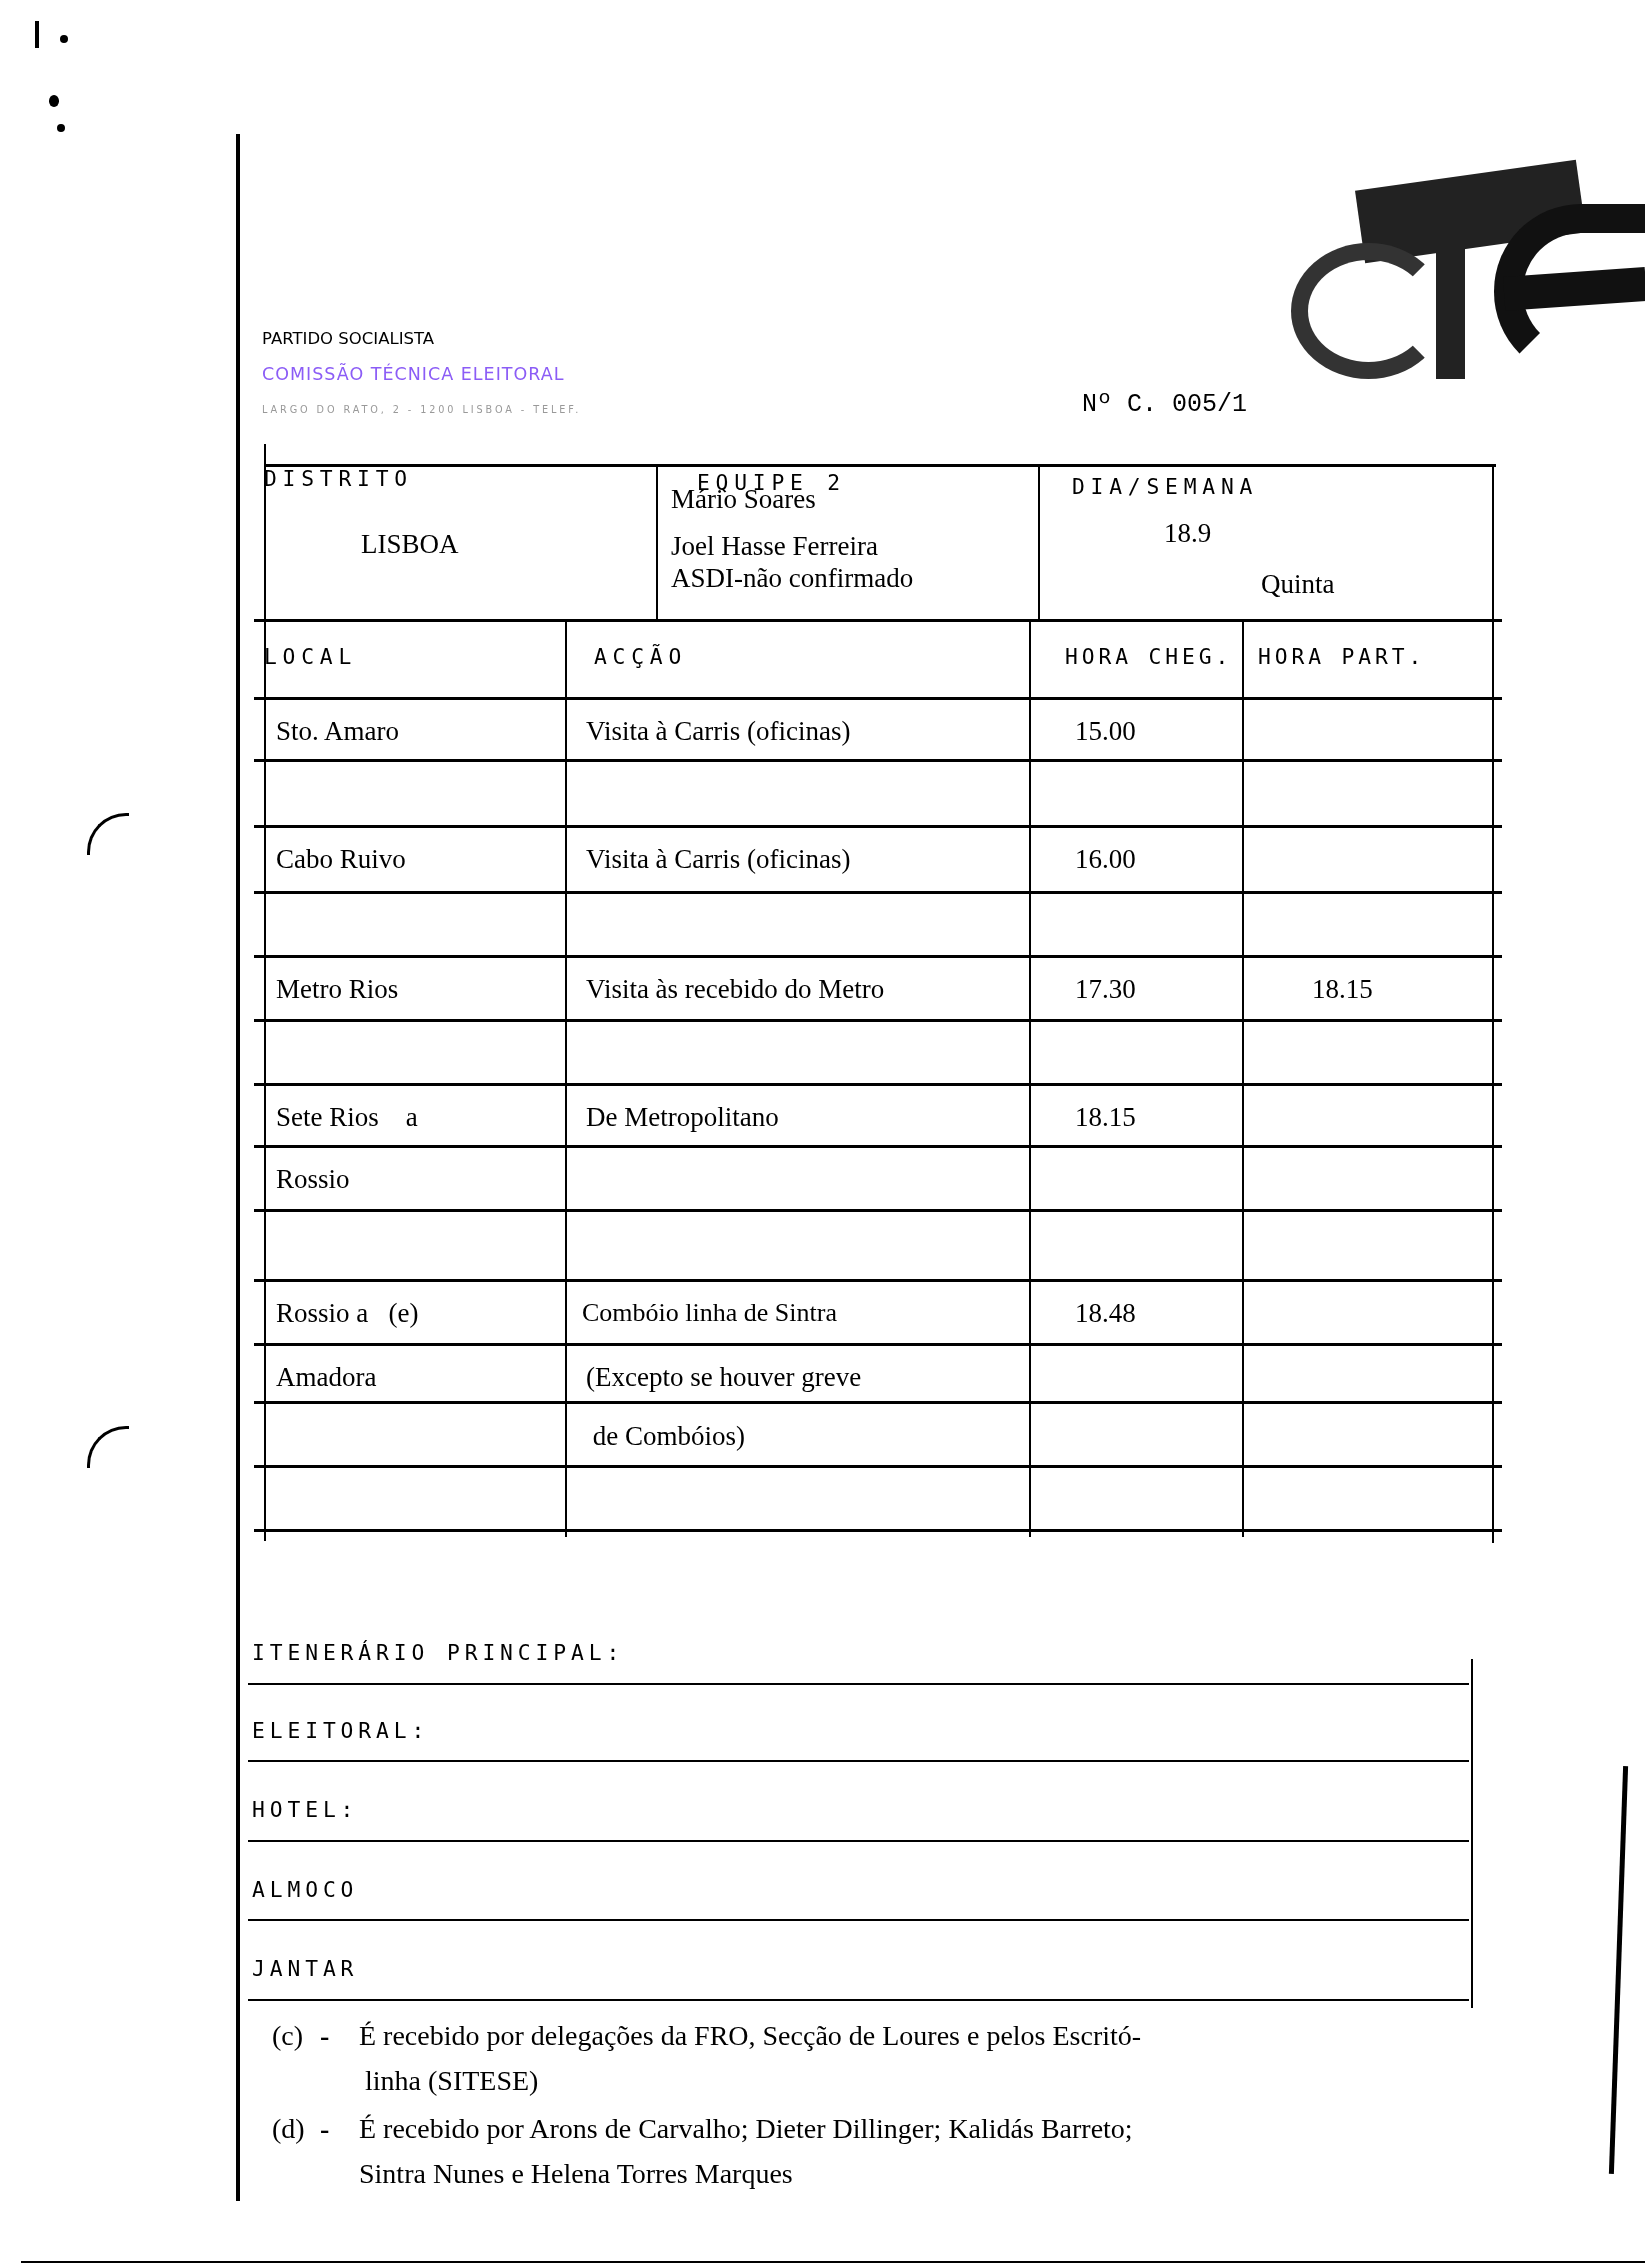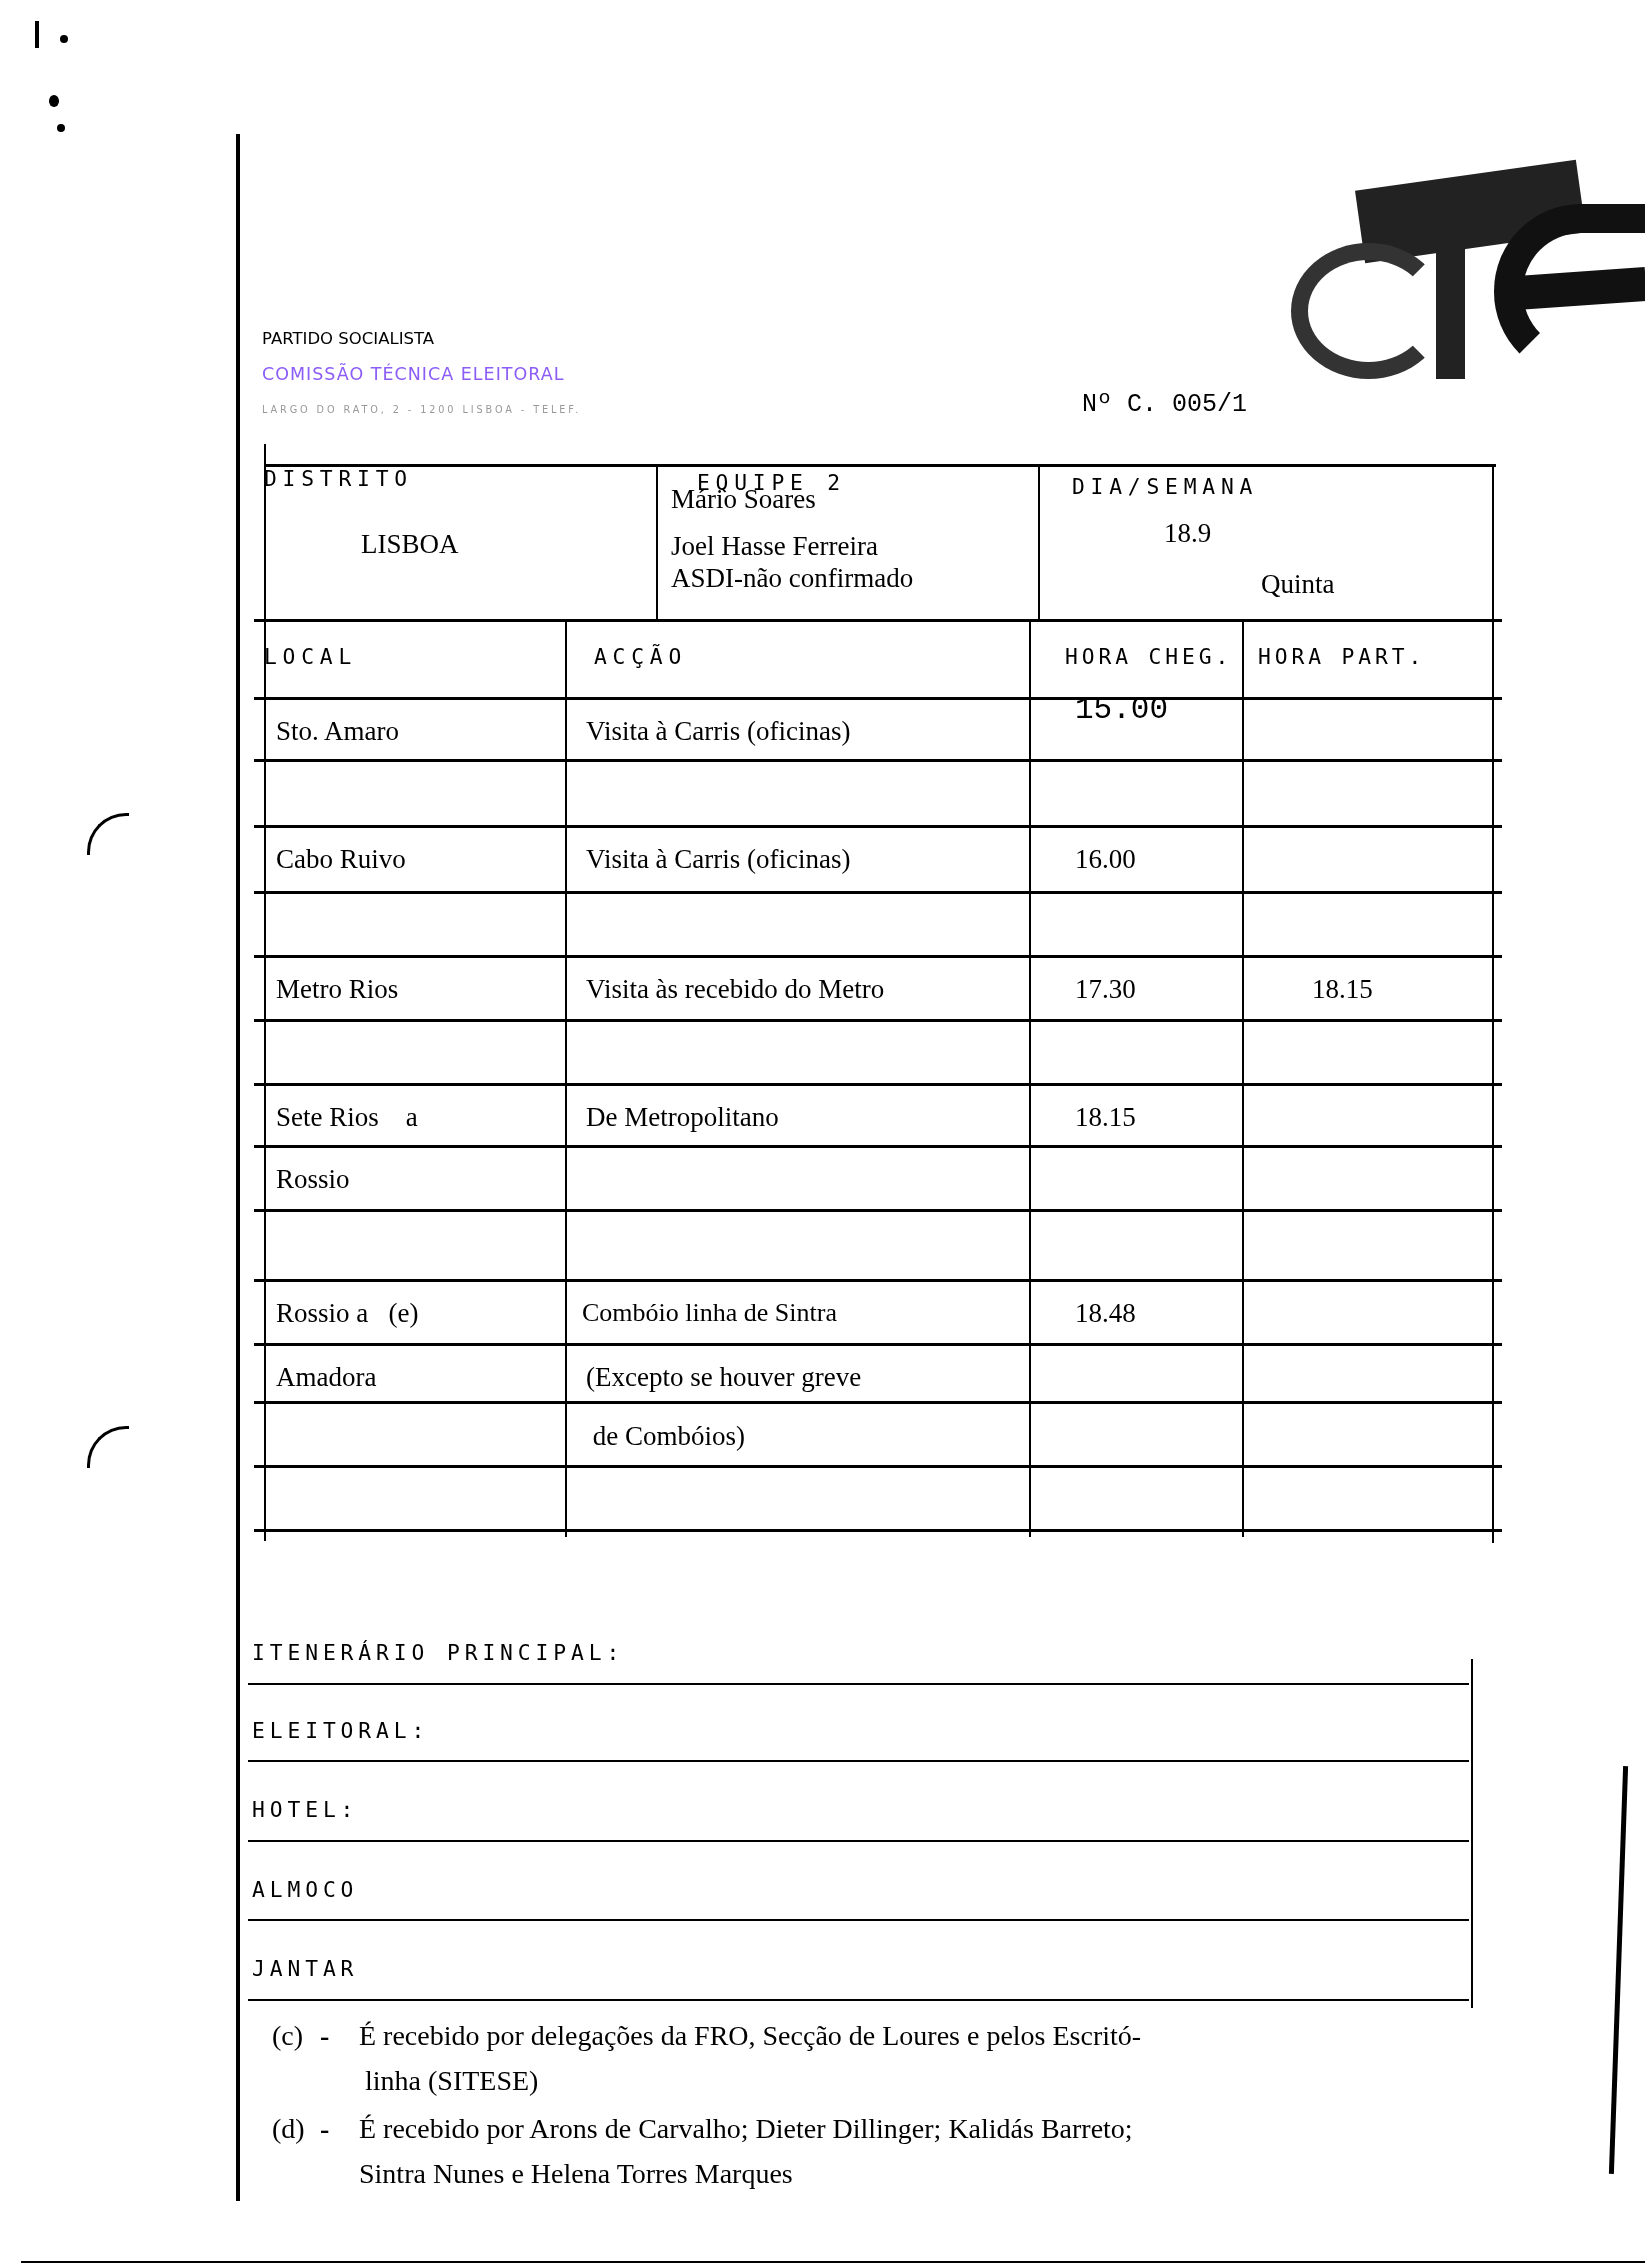--- a/index.html
+++ b/index.html
@@ -81,21 +81,21 @@
     <div class="hline" style="left: 254px; top: 1145px; width: 1248px;"></div>
     <div class="hline" style="left: 254px; top: 1209px; width: 1248px;"></div>
     <div class="hline" style="left: 254px; top: 1279px; width: 1248px;"></div>
     <div class="hline" style="left: 254px; top: 1343px; width: 1248px;"></div>
     <div class="hline" style="left: 254px; top: 1401px; width: 1248px;"></div>
     <div class="hline" style="left: 254px; top: 1465px; width: 1248px;"></div>
     <div class="hline" style="left: 254px; top: 1529px; width: 1248px;"></div>
     <div class="abs" style="left: 0px; top: 0px;"></div>
     <div class="abs serif" style="left: 276px; top: 716px; font-size: 27px; white-space: pre;">Sto. Amaro</div>
     <div class="abs serif" style="left: 586px; top: 716px; font-size: 27px; white-space: pre;">Visita à Carris (oficinas)</div>
-    <div class="abs serif" style="left: 1075px; top: 692px; font-size: 31px; white-space: pre; font-family: Liberation Mono, monospace;">15.00</div>
+    <div class="abs serif" style="left: 1075px; top: 716px; font-size: 27px; white-space: pre;">15.00</div>
     <div class="abs serif" style="left: 1312px; top: 716px; font-size: 27px; white-space: pre;"></div>
     <div class="abs" style="left: 0px; top: 0px;"></div>
     <div class="abs serif" style="left: 276px; top: 778px; font-size: 27px; white-space: pre;"></div>
     <div class="abs serif" style="left: 586px; top: 778px; font-size: 27px; white-space: pre;"></div>
     <div class="abs serif" style="left: 1075px; top: 778px; font-size: 27px; white-space: pre;"></div>
     <div class="abs serif" style="left: 1312px; top: 778px; font-size: 27px; white-space: pre;"></div>
     <div class="abs" style="left: 0px; top: 0px;"></div>
     <div class="abs serif" style="left: 276px; top: 844px; font-size: 27px; white-space: pre;">Cabo Ruivo</div>
     <div class="abs serif" style="left: 586px; top: 844px; font-size: 27px; white-space: pre;">Visita à Carris (oficinas)</div>
     <div class="abs serif" style="left: 1075px; top: 844px; font-size: 27px; white-space: pre;">16.00</div>

